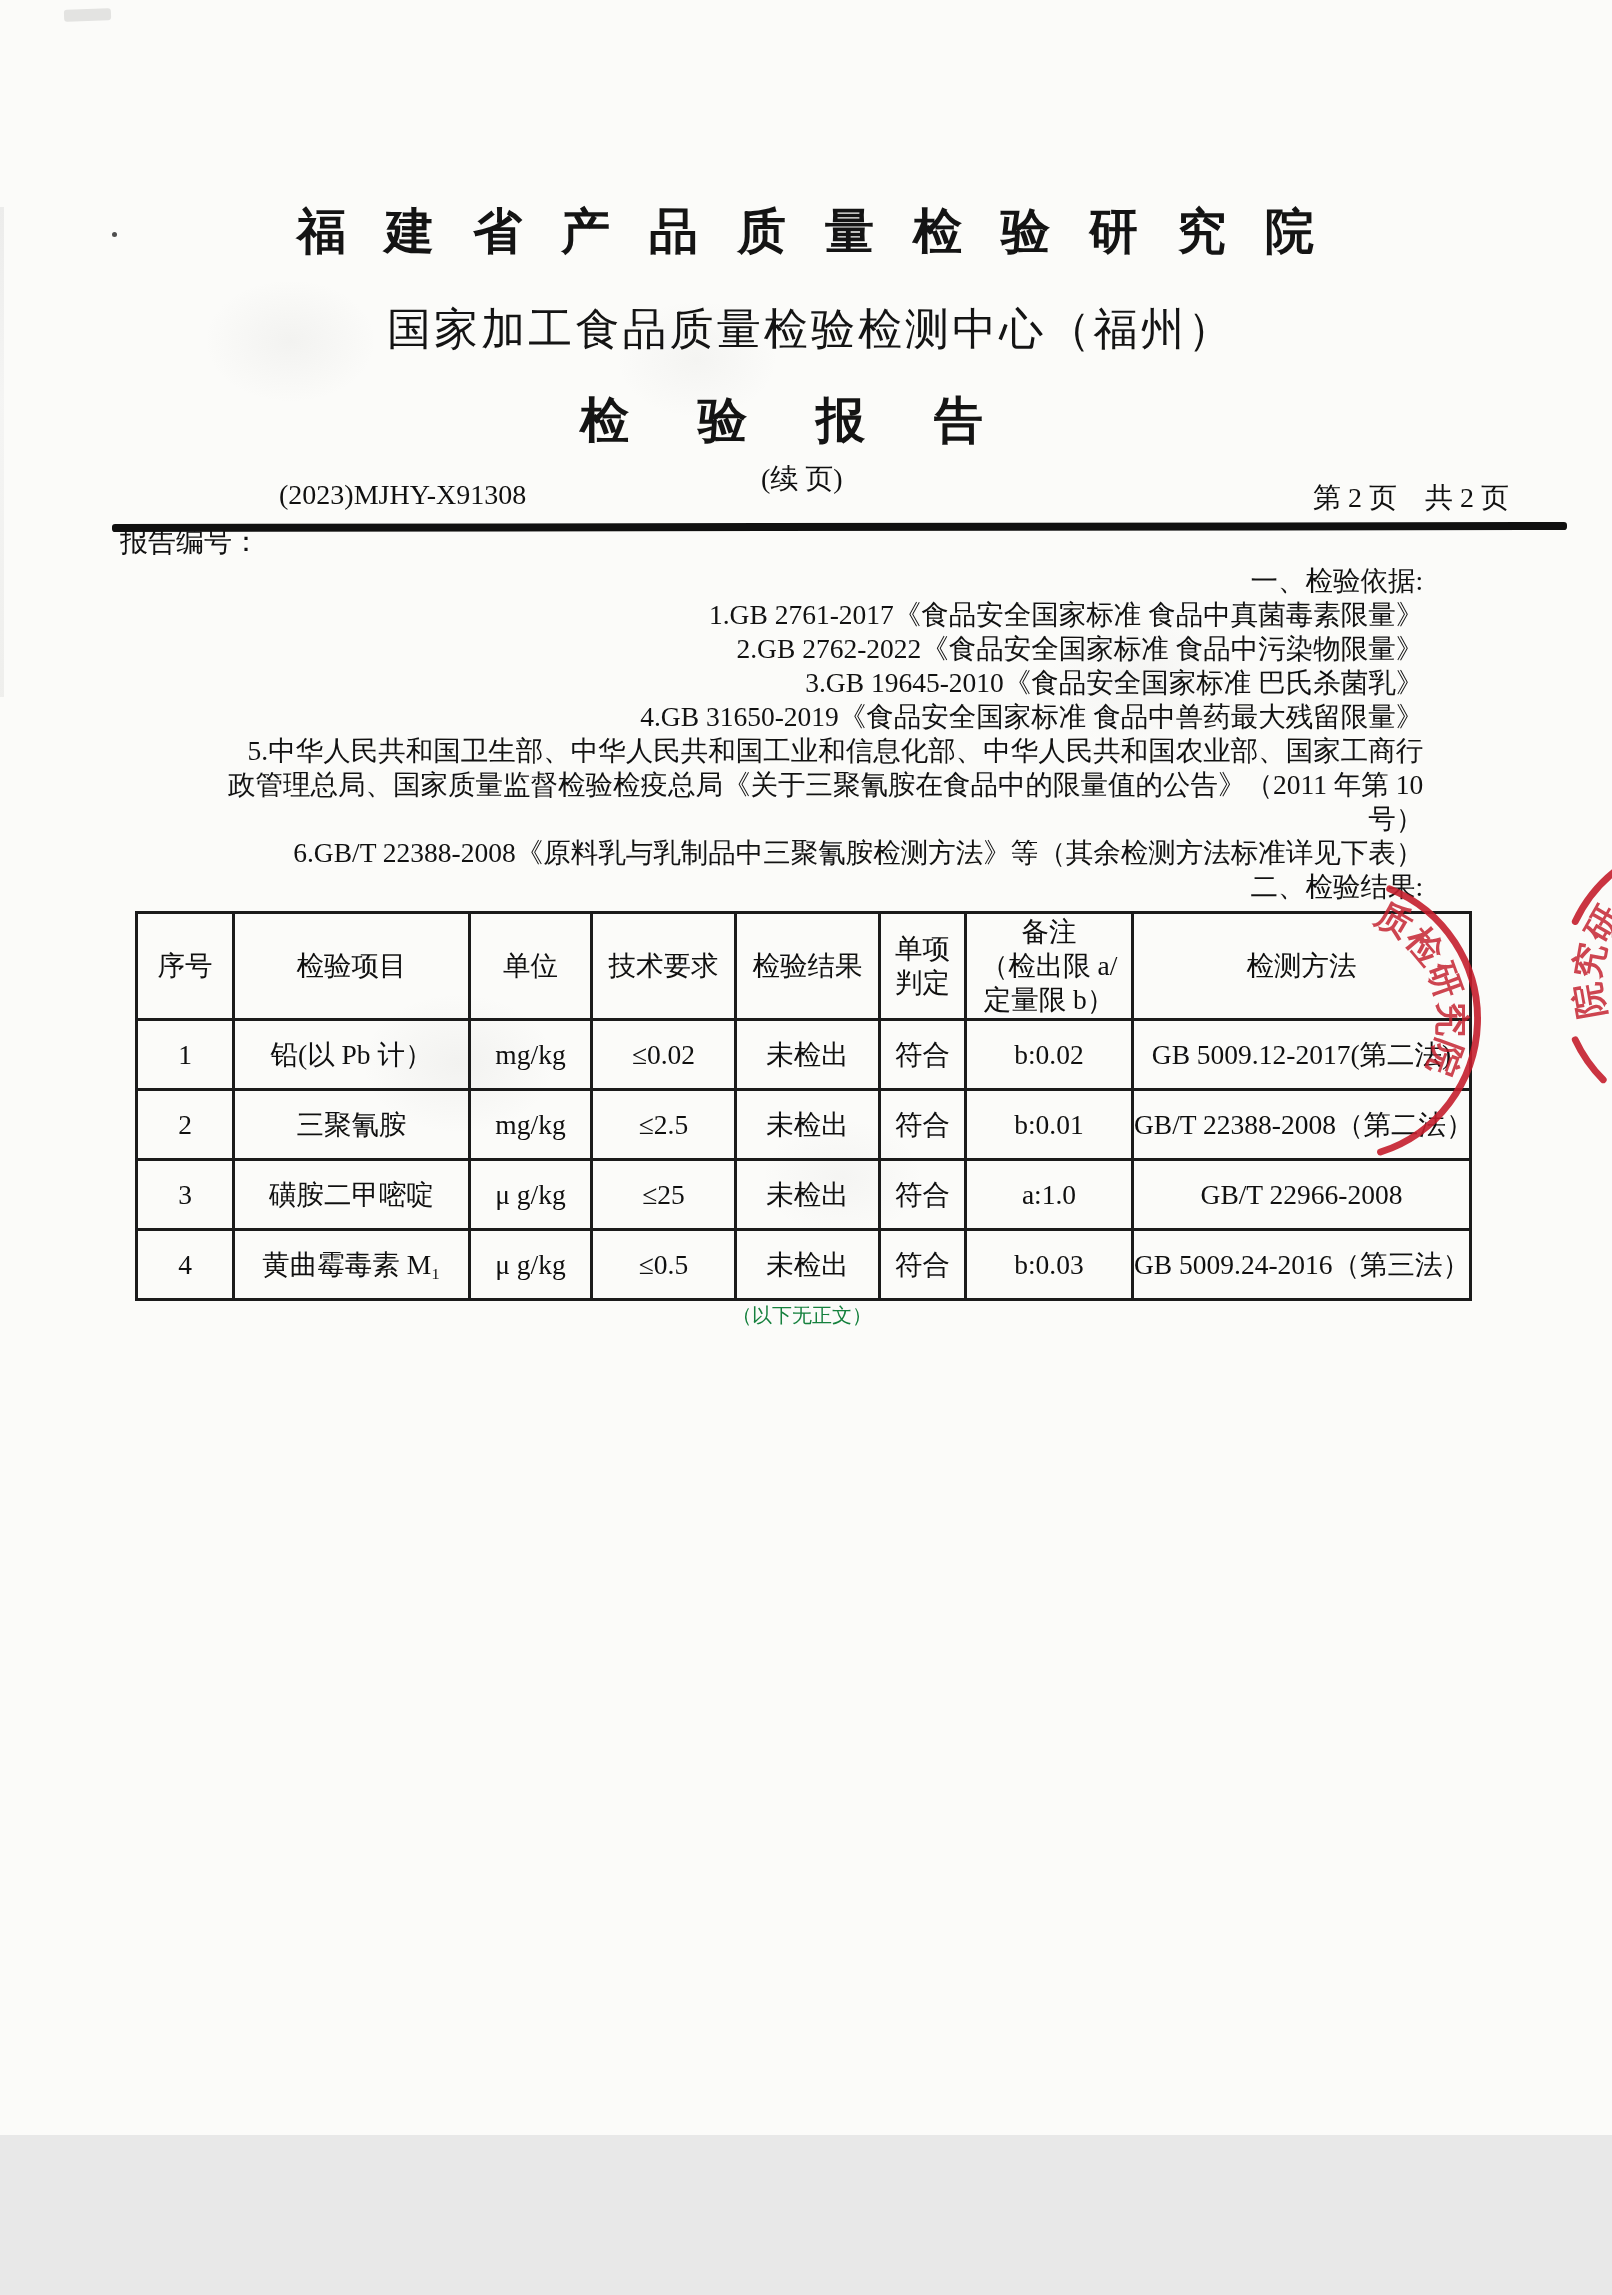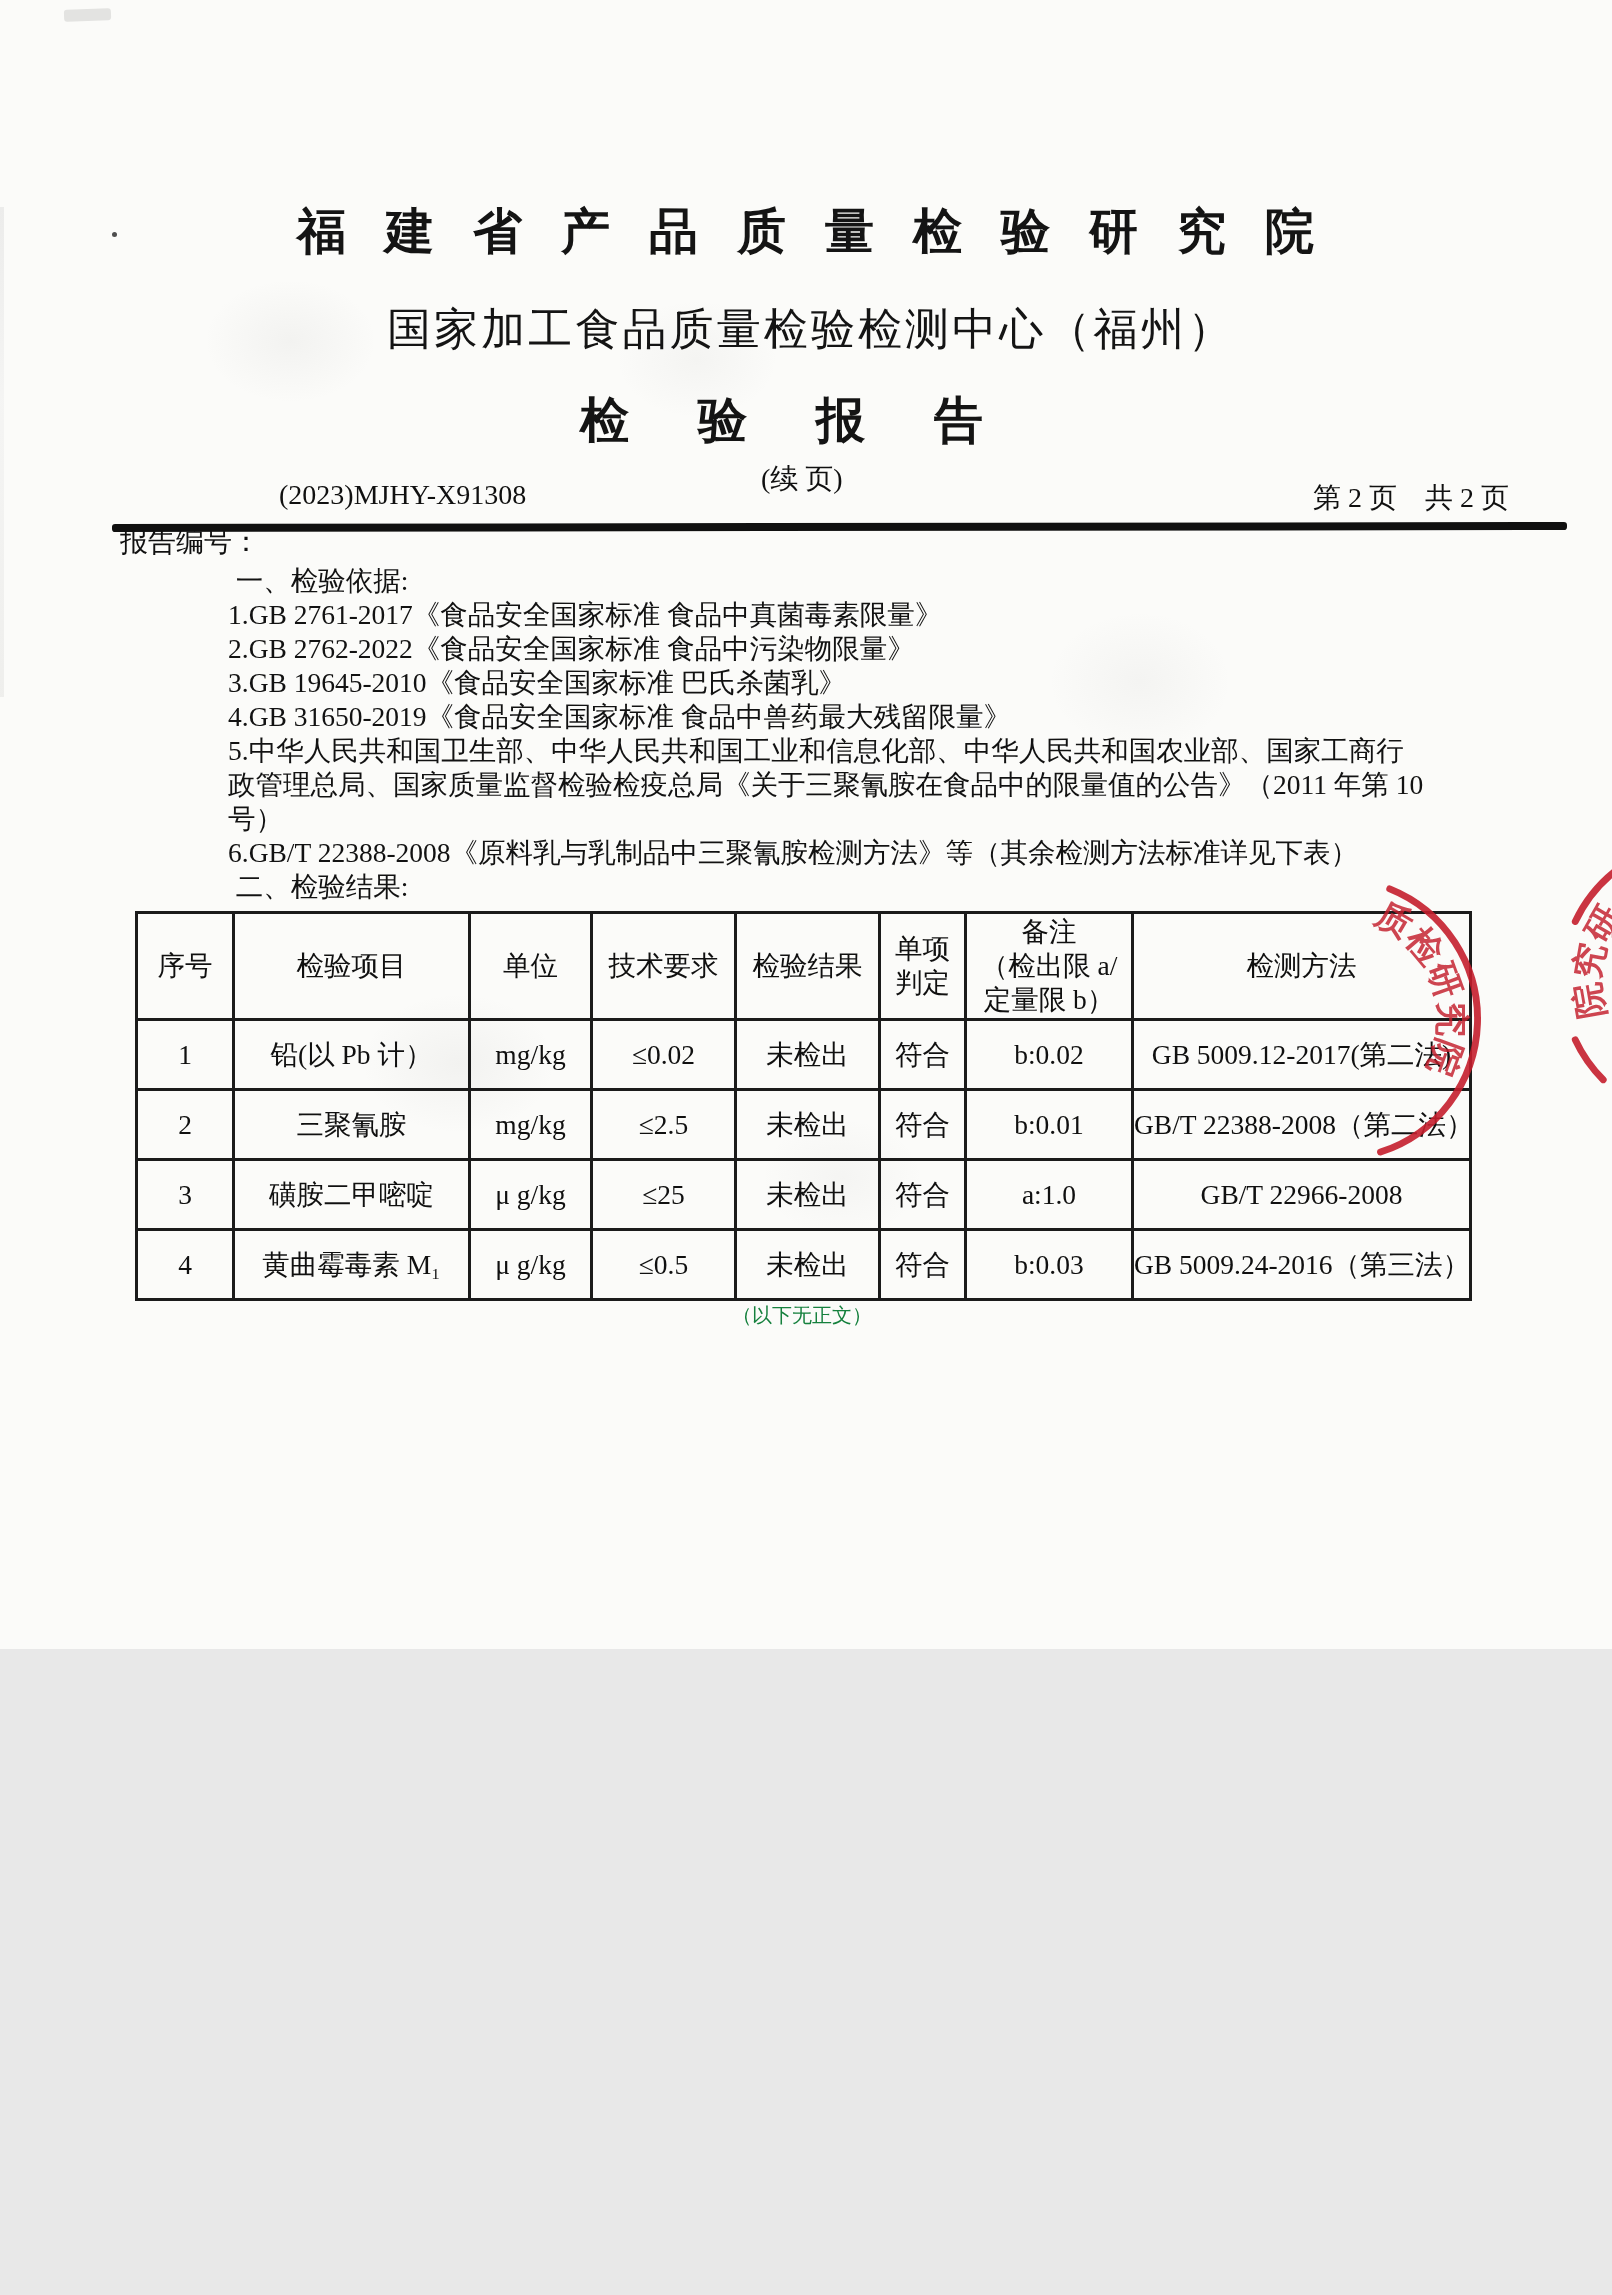--- a/index.html
+++ b/index.html
@@ -1,38 +1,38 @@
 <!DOCTYPE html>
 <html style="font-size:12.2px"><head>
 <meta charset="utf-8">
 <style>
   html,body { margin:0; padding:0; background:#e8e8e8; }
   .page {
-    position:relative; width:1612px; height:1649px;
+    position:relative; width:1612px; height:2135px;
     background:#fbfbf9; overflow:hidden;
     font-family:"Liberation Serif","DejaVu Serif",serif;
     color:#141414;
   }
   .abs { position:absolute; white-space:nowrap; }
 
   .title1 { left:297px; top:199px; font-size:49px; font-weight:700; letter-spacing:39px; }
   .title2 { left:387px; top:300px; font-size:44px; font-weight:400; letter-spacing:3.1px; }
   .title3 { left:580px; top:388px; font-size:49px; font-weight:700; letter-spacing:69px; }
 
   .meta { font-size:28px; color:#101010; }
   .meta-label { left:120px; top:479px;margin-top:44px; }
   .meta-value { left:279px; top:479px; }
   .meta-cont  { left:761px; top:460px; }
   .meta-pages { left:1313px; top:479px; }
 
   .rule { position:absolute; left:112px; top:523px; width:1455px; height:7.7px;
           background:#101010; border-radius:3.1px; transform:rotate(-0.08deg); }
 
   .body-lines { position:absolute; left:228px; top:564px; font-size:27.5px;
-                line-height:34px; color:#121212; }
+                line-height:34px; color:#121212;text-align:right; }
   .body-lines .ln { white-space:nowrap; height:34px; }
   .body-lines .hd { padding-left:7.7px; }
 
   table.results {
     position:absolute; left:135px; top:911px; width:1334px;
     border-collapse:collapse; table-layout:fixed; font-size:27.5px; color:#101010;
     background:transparent;
   }
   table.results th, table.results td {
     border:3.1px solid #1b1b1b; text-align:center; vertical-align:middle;

